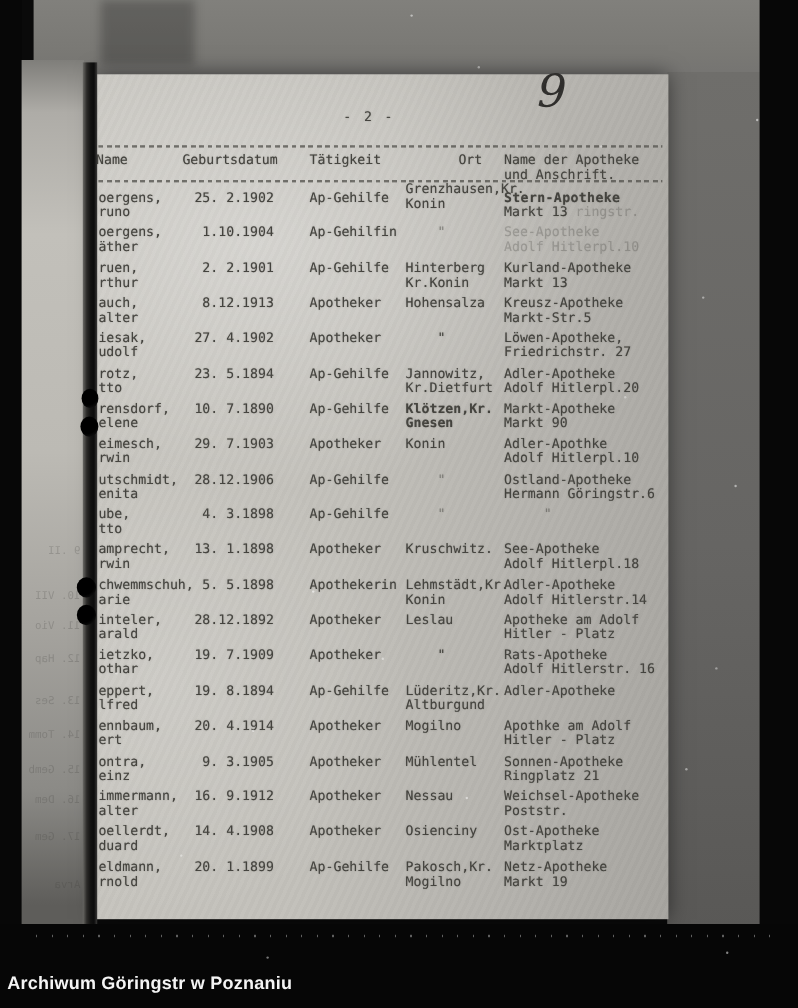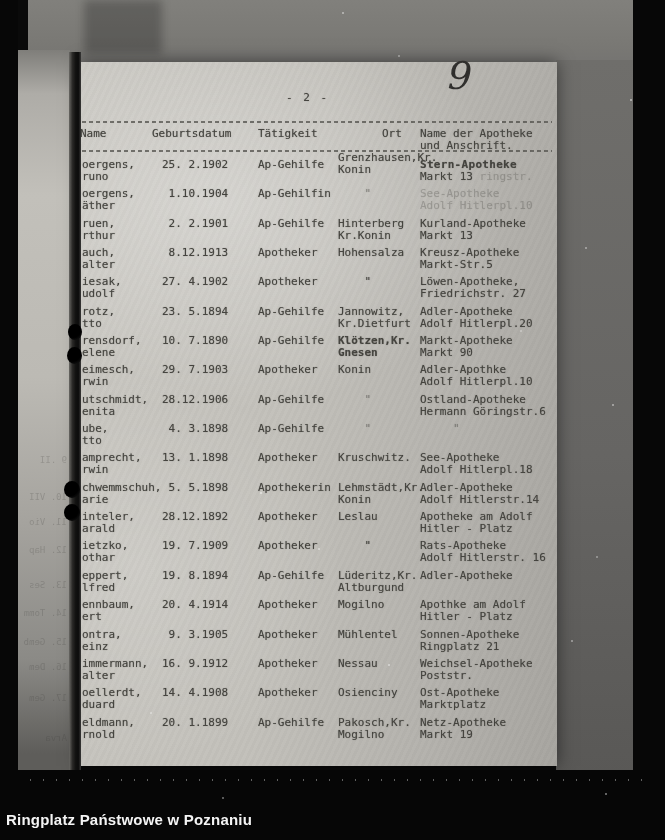--- a/index.html
+++ b/index.html
@@ -141,14 +141,14 @@
   <div class="hole hole-2"></div>
   <div class="hole hole-3"></div>
   <div class="hole hole-4"></div>
 
   <div class="black-left"></div>
   <div class="black-right"></div>
   <div class="black-bottom"></div>
   <div class="speck-line"></div>
   <div class="dust"></div>
 
-  <div class="watermark">Ringplatz Państwowe w Poznaniu</div>
+  <div class="watermark">Archiwum Göringstr w Poznaniu</div>
 </div>
 
 </body></html>

